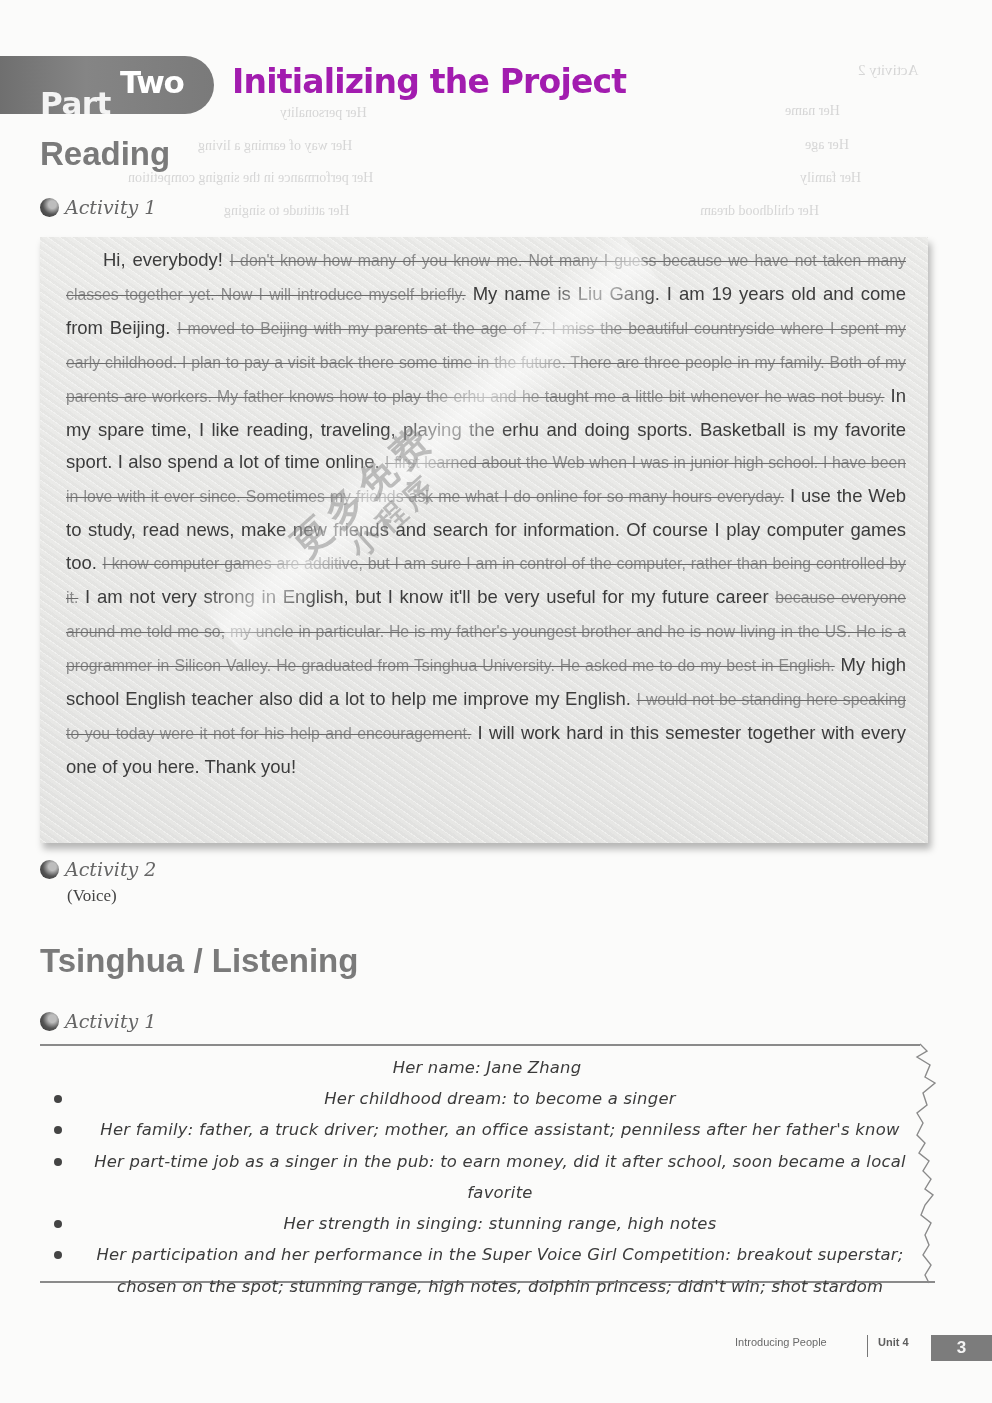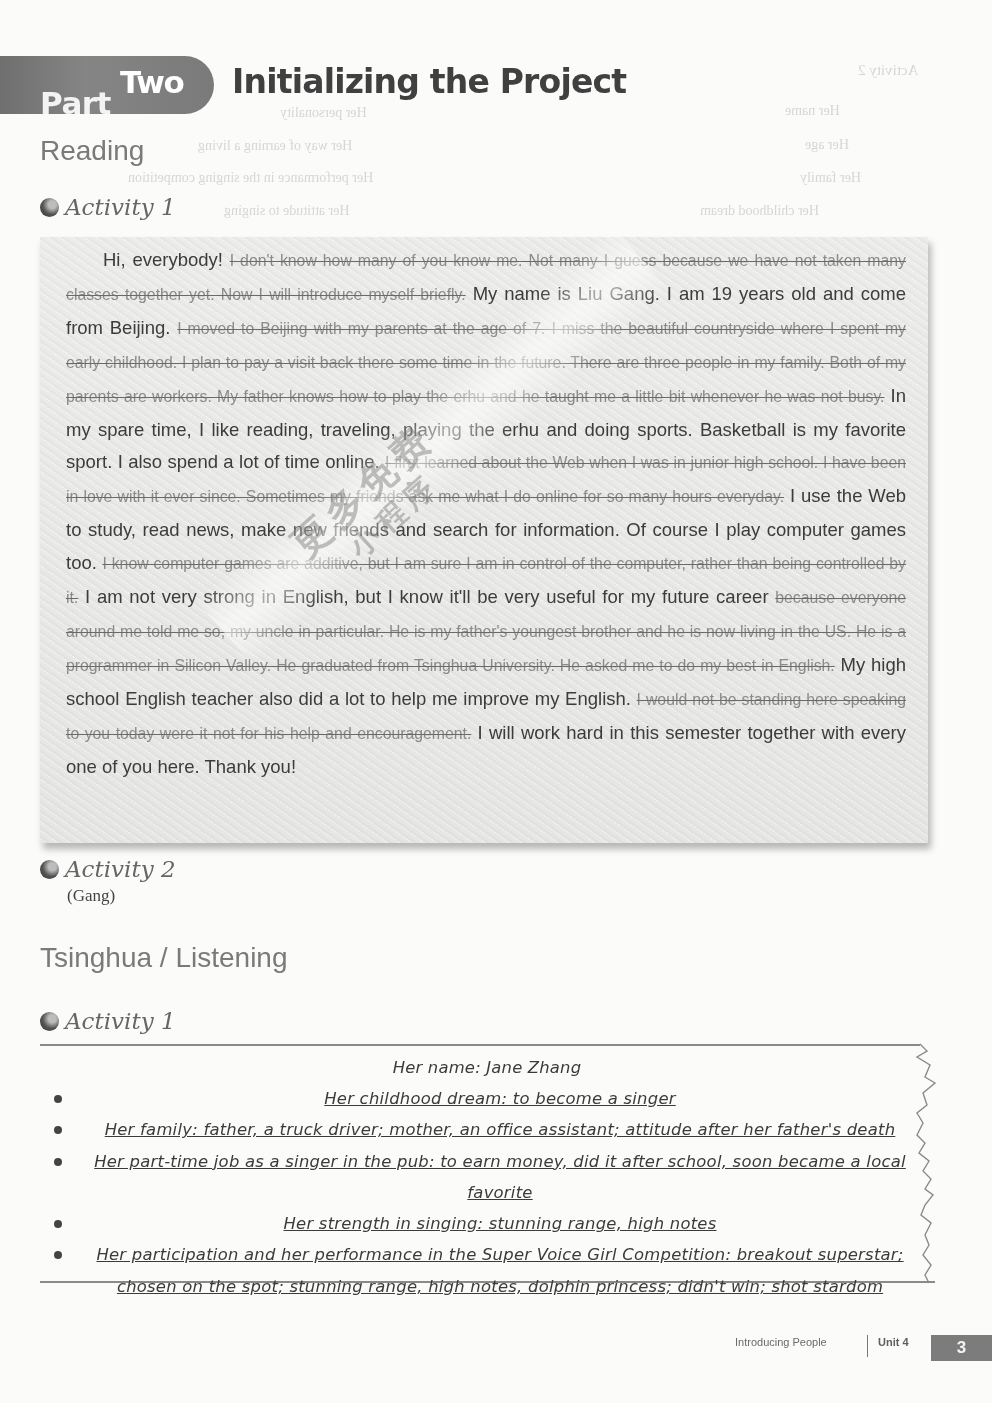--- a/index.html
+++ b/index.html
@@ -22,37 +22,37 @@
   .part-pill .part-word {
     position: absolute; left: 40px; top: 8px;
     font-family: "DejaVu Sans", sans-serif; font-weight: bold; font-size: 31px; color: #f3f3f3; letter-spacing: -0.5px; margin-top: 21px;
   }
   .part-pill .num-word {
     position: absolute; left: 120px; top: 8px;
     font-family: "DejaVu Sans", sans-serif; font-weight: bold; font-size: 31px; color: #ffffff; letter-spacing: -1.5px;
   }
   .part-title {
     position: absolute; left: 232px; top: 62px;
-    font-family: "DejaVu Sans", sans-serif; font-weight: bold; font-size: 33px; color: #404040; letter-spacing: -0.8px;
+    font-family: "DejaVu Sans", sans-serif; font-weight: bold; font-size: 33px; color: #a21caf; letter-spacing: -0.8px;
   }
 
   .section-heading {
     position: absolute; left: 40px;
-    font-family: "Liberation Sans", sans-serif; font-weight: normal; font-size: 28px; color: #7a7a7a;
+    font-family: "Liberation Sans", sans-serif; font-weight: bold; font-size: 33px; color: #7a7a7a;
   }
   .activity {
     position: absolute; left: 40px; height: 26px; display: flex; align-items: center;
   }
   .activity .bullet {
     width: 19px; height: 19px; border-radius: 50%;
     background: radial-gradient(circle at 65% 35%, #bdbdbd 0 22%, #555 55%, #333 100%);
     margin-right: 6px;
   }
   .activity .label {
-    font-family: "DejaVu Serif", serif; font-style: italic; font-size: 23px; color: #666;
+    font-family: "DejaVu Serif", serif; font-style: italic; font-size: 19px; color: #666;
   }
 
   
   .reading-box {
     position: absolute; left: 40px; top: 237px; width: 888px; height: 606px;
     background:
       repeating-linear-gradient(35deg, rgba(255,255,255,0.0) 0 3px, rgba(255,255,255,0.35) 3px 4px, rgba(0,0,0,0.02) 4px 7px),
       linear-gradient(180deg, #ececea 0%, #e6e6e4 100%);
     box-shadow: 3px 6px 7px rgba(0,0,0,0.28);
   }
@@ -82,21 +82,21 @@
   }
 
   
   .notes-rule { position: absolute; left: 40px; height: 2px; background: #8a8a8a; }
   .notes-edge { position: absolute; left: 905px; top: 1043px; }
   .notes {
     position: absolute; left: 52px; top: 1052px; width: 870px;
     font-family: "DejaVu Sans", sans-serif; font-style: italic; font-size: 16.4px; color: #3b3b3b; text-align: center;
   }
   .notes .name-line { height: 31px; line-height: 31px; letter-spacing: 0.2px; }
-  .notes ul { list-style: none; margin: 0; padding: 0; text-decoration: underline; }
+  .notes ul { list-style: none; margin: 0; padding: 0; }
   .notes li { position: relative; padding-left: 26px; line-height: 31.3px; letter-spacing: 0.25px; }
   .notes li .dot {
     position: absolute; left: 2px; top: 12px; width: 8px; height: 8px; border-radius: 50%; background: #444;
   }
 
   
   .footer-text {
     position: absolute; top: 1336px; font-family: "Liberation Sans", sans-serif; font-size: 11px; color: #6a6a6a;
   }
   .footer-sep { position: absolute; left: 867px; top: 1335px; width: 1px; height: 22px; background: #777; }
@@ -132,39 +132,39 @@
 
 <div class="reading-box"></div>
 <p class="reading-text" id="reading-text">
   <span>Hi, everybody! </span><span class="del">I don't know how many of you know me. Not many I guess because we have not taken many classes together yet. Now I will introduce myself briefly.</span><span> My name is Liu Gang. I am 19 years old and come from Beijing. </span><span class="del">I moved to Beijing with my parents at the age of 7. I miss the beautiful countryside where I spent my early childhood. I plan to pay a visit back there some time in the future. There are three people in my family. Both of my parents are workers. My father knows how to play the erhu and he taught me a little bit whenever he was not busy.</span><span> In my spare time, I like reading, traveling, playing the erhu and doing sports. Basketball is my favorite sport. I also spend a lot of time online. </span><span class="del">I first learned about the Web when I was in junior high school. I have been in love with it ever since. Sometimes my friends ask me what I do online for so many hours everyday.</span><span> I use the Web to study, read news, make new friends and search for information. Of course I play computer games too. </span><span class="del">I know computer games are additive, but I am sure I am in control of the computer, rather than being controlled by it.</span><span> I am not very strong in English, but I know it'll be very useful for my future career </span><span class="del">because everyone around me told me so, my uncle in particular. He is my father's youngest brother and he is now living in the US. He is a programmer in Silicon Valley. He graduated from Tsinghua University. He asked me to do my best in English.</span><span> My high school English teacher also did a lot to help me improve my English. </span><span class="del">I would not be standing here speaking to you today were it not for his help and encouragement.</span><span> I will work hard in this semester together with every one of you here. Thank you!</span>
 </p>
 
 <div class="activity" style="top:856px;">
   <span class="bullet"></span>
   <span class="label">Activity 2</span>
 </div>
-<div class="open-note">(Gang)</div>
+<div class="open-note">(Voice)</div>
 
 <div class="section-heading" style="top:942px;">Tsinghua / Listening</div>
 <div class="activity" style="top:1008px;">
   <span class="bullet"></span>
   <span class="label">Activity 1</span>
 </div>
 
 <div class="notes-rule" style="top:1044px;width:880px;"></div>
 <div class="notes-rule" style="top:1281px;width:895px;"></div>
 <svg class="notes-edge" width="40" height="242" viewBox="0 0 40 242">
   <path d="M15 1 L22 8 L12 14 L25 22 L20 34 L30 40 L18 50 L22 62 L12 70 L18 80 L12 92 L20 100 L14 110 L24 118 L18 128 L26 136 L20 146 L28 152 L20 162 L16 172 L26 180 L20 192 L24 202 L18 212 L26 222 L20 232 L24 240" fill="none" stroke="#8a8a8a" stroke-width="1.4"></path>
 </svg>
 
 <div class="notes">
   <div class="name-line">Her name: Jane Zhang</div>
   <ul>
     <li><span class="dot"></span><span>Her childhood dream: to become a singer</span></li>
-    <li><span class="dot"></span><span>Her family: father, a truck driver; mother, an office assistant; attitude after her father's death</span></li>
+    <li><span class="dot"></span><span>Her family: father, a truck driver; mother, an office assistant; penniless after her father's know</span></li>
     <li><span class="dot"></span><span>Her part-time job as a singer in the pub: to earn money, did it after school, soon became a local favorite</span></li>
     <li><span class="dot"></span><span>Her strength in singing: stunning range, high notes</span></li>
     <li><span class="dot"></span><span>Her participation and her performance in the Super Voice Girl Competition: breakout superstar; chosen on the spot; stunning range, high notes, dolphin princess; didn't win; shot stardom</span></li>
   </ul>
 </div>
 
 <div class="watermark">
   <span style="left:110px;top:6px;">更多免费</span>
   <span style="left:150px;top:50px;font-size:30px;">小程序</span>
 </div>

